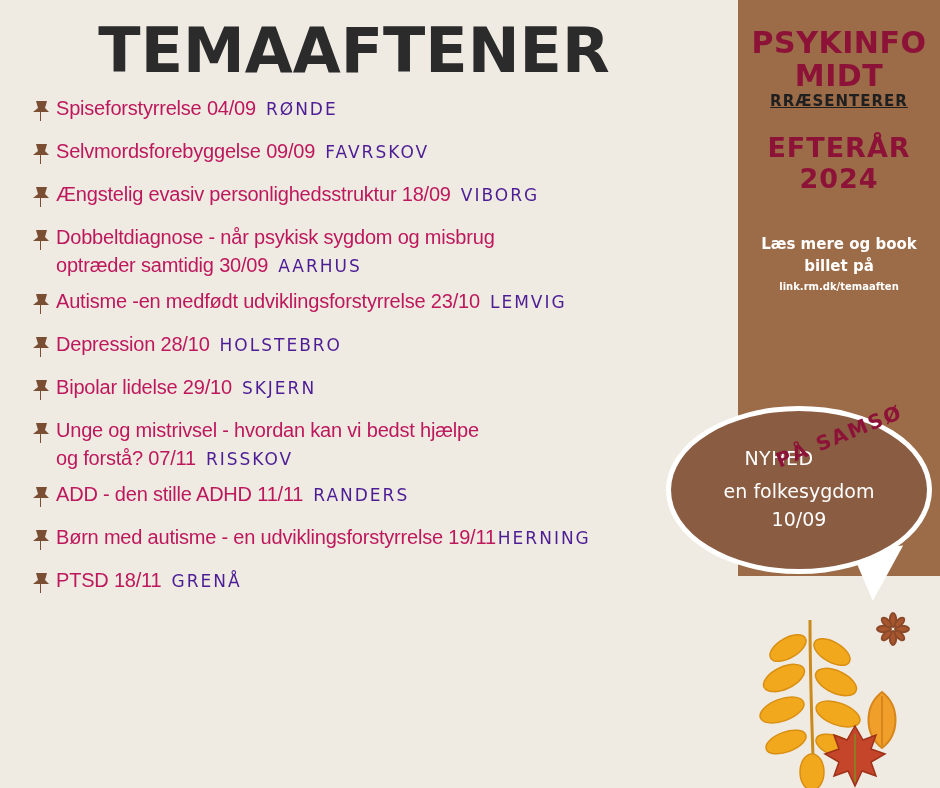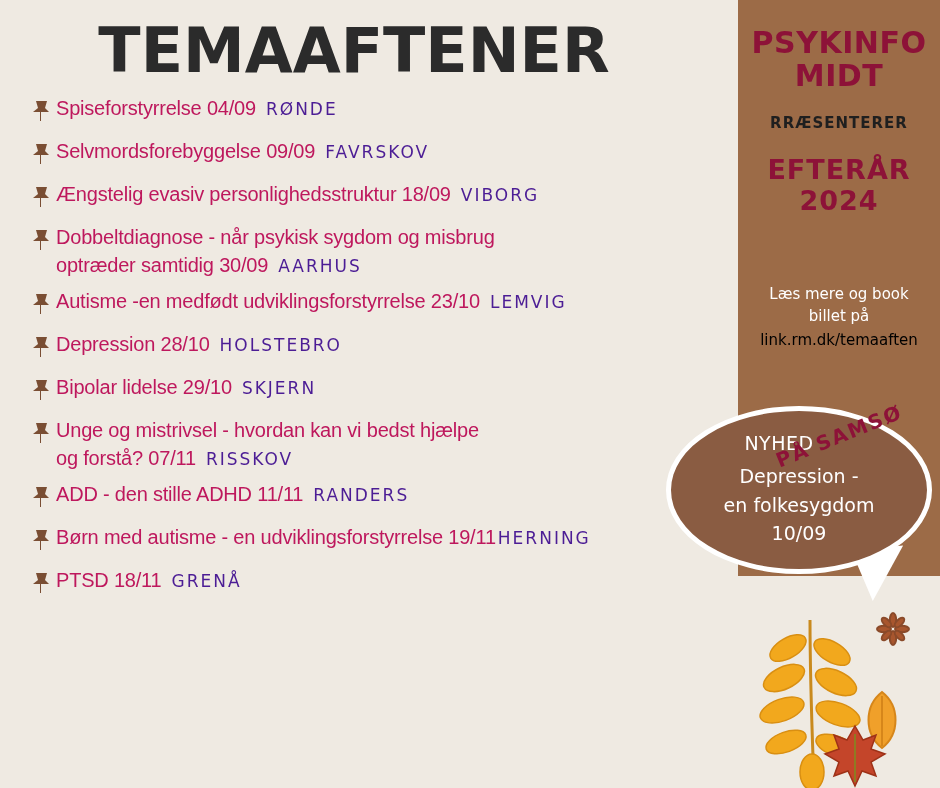--- a/index.html
+++ b/index.html
@@ -92,41 +92,41 @@
     line-height: 1.1;
     letter-spacing: 0.5px;
     margin-top: 8px;
   }
   .presents {
     font-family: "DejaVu Sans", sans-serif;
     font-weight: bold;
     font-size: 15px;
     color: #1f1f1f;
     letter-spacing: 1px;
-    margin-top: 22px;
+    text-decoration: underline;
   }
   .season {
     font-family: "DejaVu Sans", sans-serif;
     font-weight: bold;
     font-size: 27px;
     color: #8d1238;
     letter-spacing: 1px;
     margin-top: 22px;
     line-height: 1.15;
   }
   .booking {
     font-family: "DejaVu Sans", sans-serif;
     font-size: 15px;
     color: #ffffff;
-    font-weight: normal;
-    margin-top: 68px;
+    font-weight: bold;
+    margin-top: 40px;
     line-height: 1.45;
     padding: 0 20px;
   }
-  .booking .url { color: #000000; display: block; margin-top: 2px; font-size: 15px; }
+  .booking .url { color: #ffffff; display: block; margin-top: 2px; font-size: 10px; }
 
   
   .bubble-wrap {
     position: absolute;
     left: 666px;
     top: 406px;
     width: 274px;
     height: 200px;
   }
   .bubble {
@@ -410,20 +410,19 @@
     <svg width="66" height="64" viewBox="0 0 66 64">
       <path d="M33 2 L41 16 L54 11 L49 25 L63 30 L49 38 L54 52 L40 47 L33 62 L26 47 L12 52 L17 38 L3 30 L17 25 L12 11 L25 16 Z" fill="#c4452a" stroke="#9e3218" stroke-width="1.5"></path>
       <path d="M33 10 L33 58" stroke="#8f7a22" stroke-width="2"></path>
     </svg>
   </span>
 
   <div class="bubble-wrap">
     <div class="bubble-tail"></div>
     <div class="bubble">
       <div class="nyhed">NYHED</div>
-      <div class="b-line">Depression -</div>
       <div class="b-line">en folkesygdom</div>
       <div class="b-line">10/09</div>
     </div>
   </div>
   <div class="samso">PÅ SAMSØ</div>
 
 </div>
 
 </body></html>

